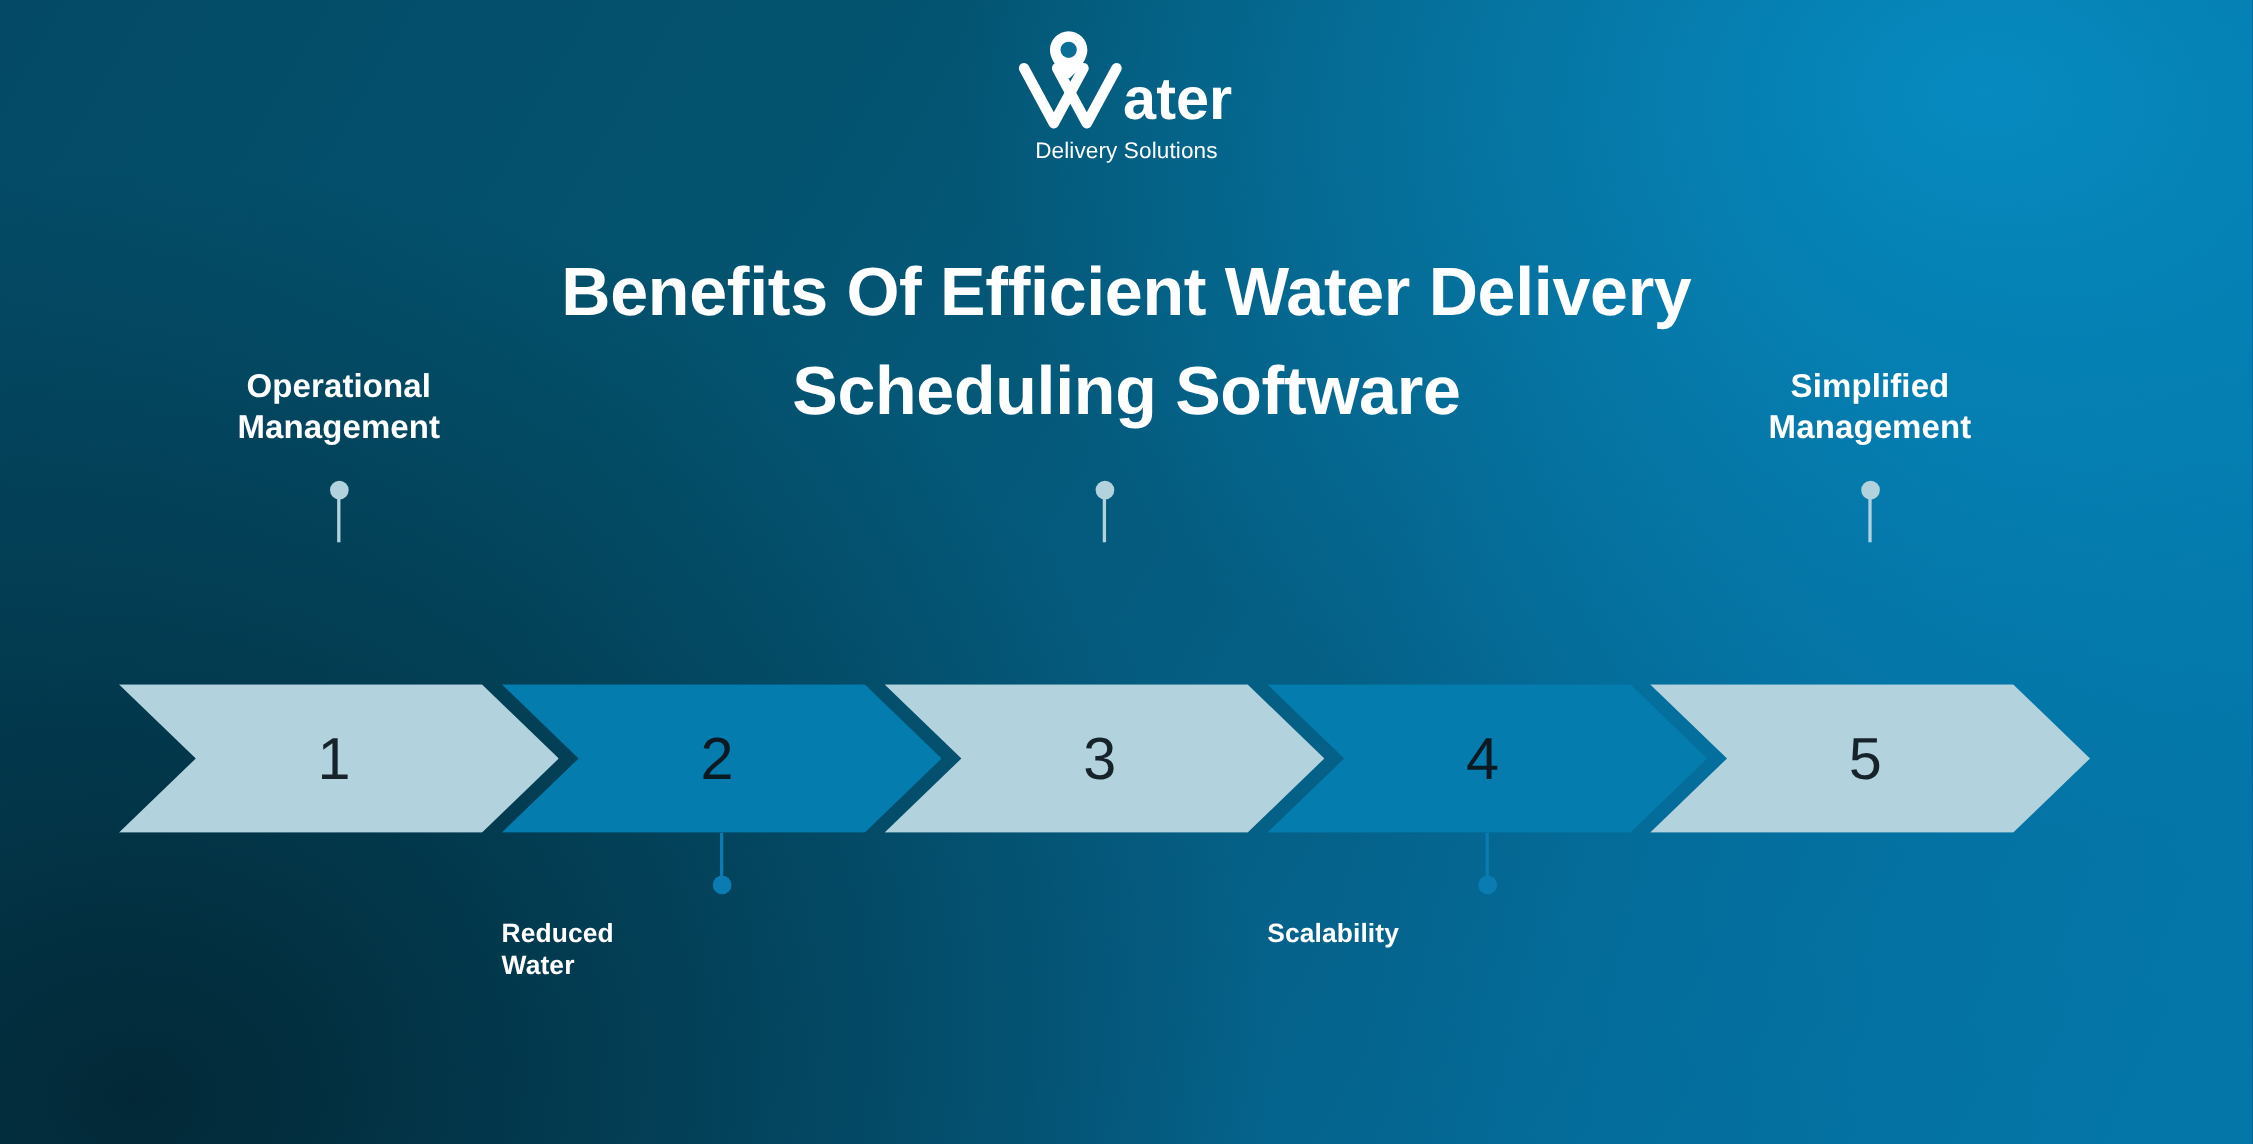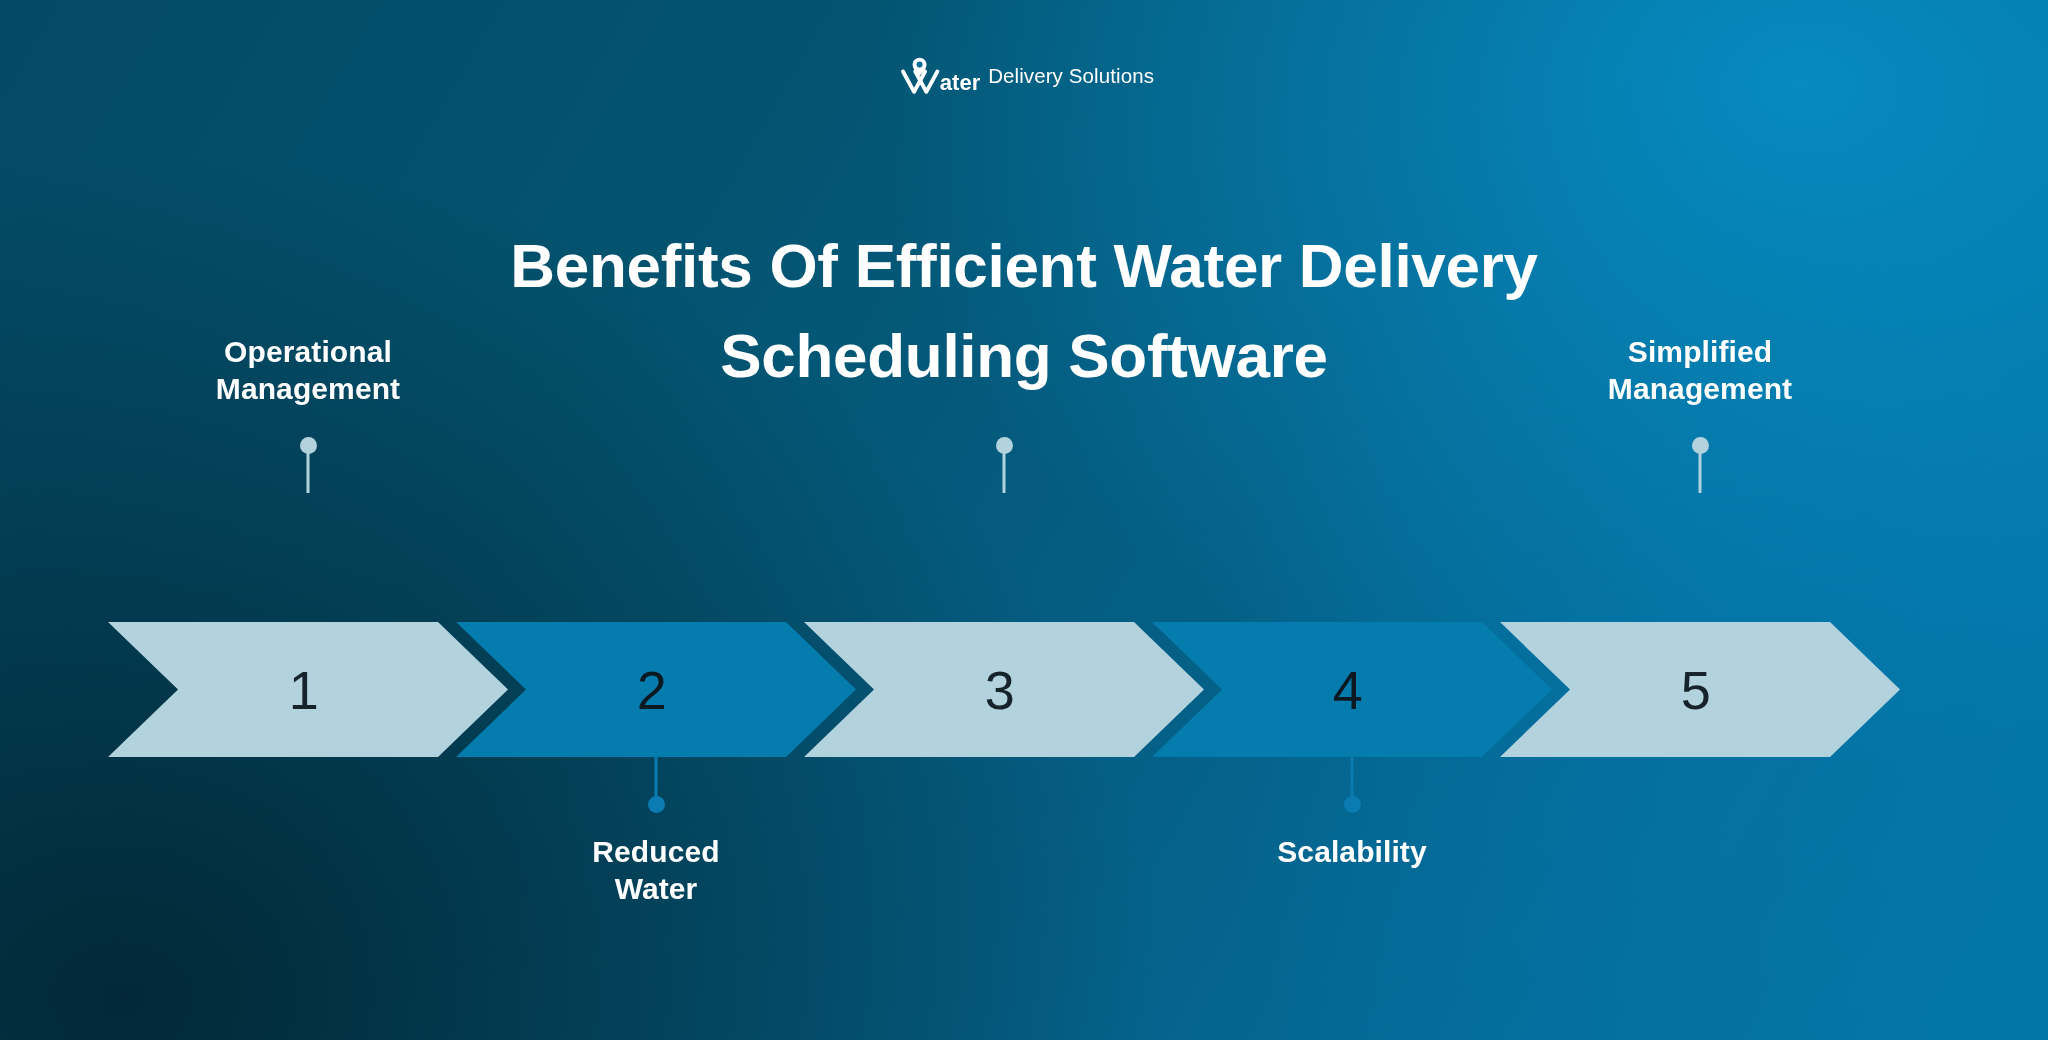--- a/index.html
+++ b/index.html
@@ -26,21 +26,21 @@
   }
 
   
   .logo-wrap {
     position: absolute;
     left: 50%;
     top: 26px;
     transform: translateX(-50%);
     width: 260px;
     display: flex;
-    flex-direction: row;
+    flex-direction: column;
     align-items: center;
   }
   .logo-mark {
     display: block;
     width: 230px;
     height: 104px;
   }
   .logo-tagline {
     margin-top: -4px;
     color: #ffffff;
@@ -121,23 +121,23 @@
     line-height: 1.22;
     font-weight: 700;
     letter-spacing: 0.1px;
   }
   
   .label-below {
     position: absolute;
     left: 0;
     top: 404px;
     width: 400px;
-    text-align: center;
-    color: #ffffff;
-    font-size: 30px;
+    text-align: left;
+    color: #ffffff;
+    font-size: 24px;
     line-height: 1.22;
     font-weight: 700;
     letter-spacing: 0.1px;
   }
 
   
   .conn {
     position: absolute;
     left: 50%;
     width: 3px;

